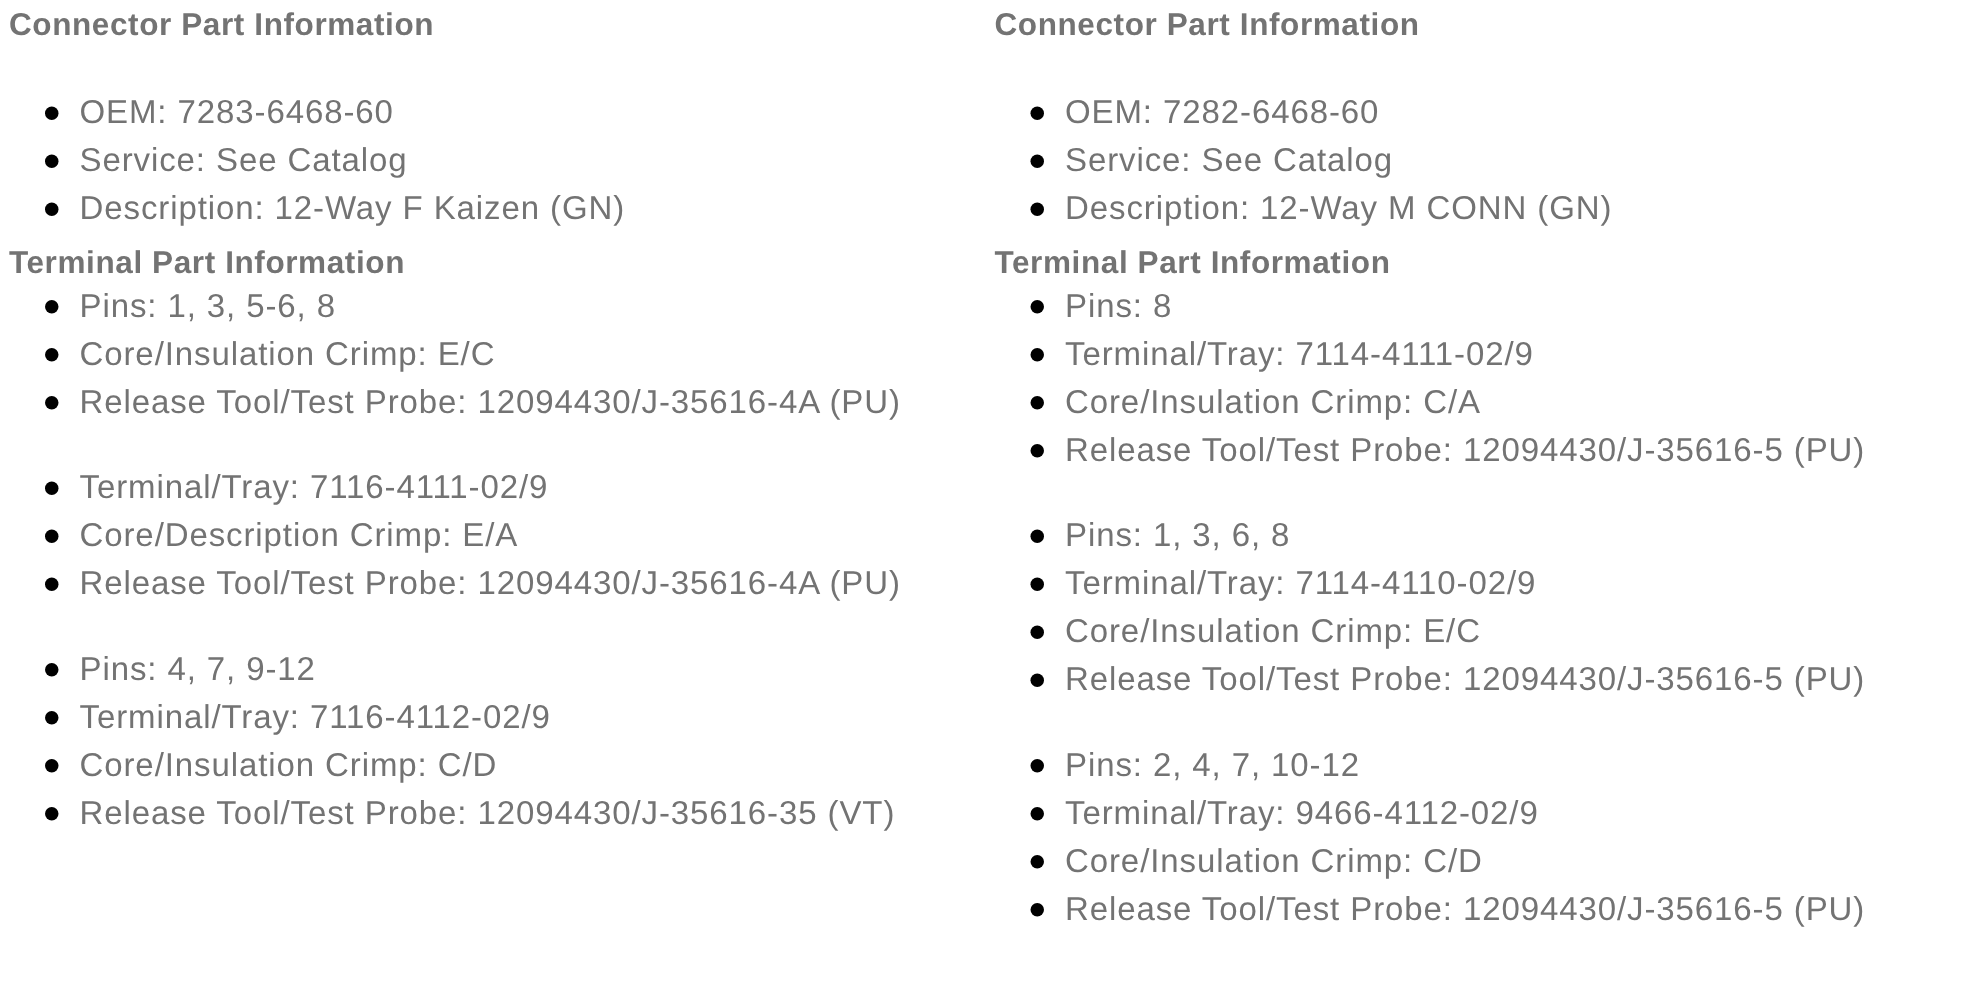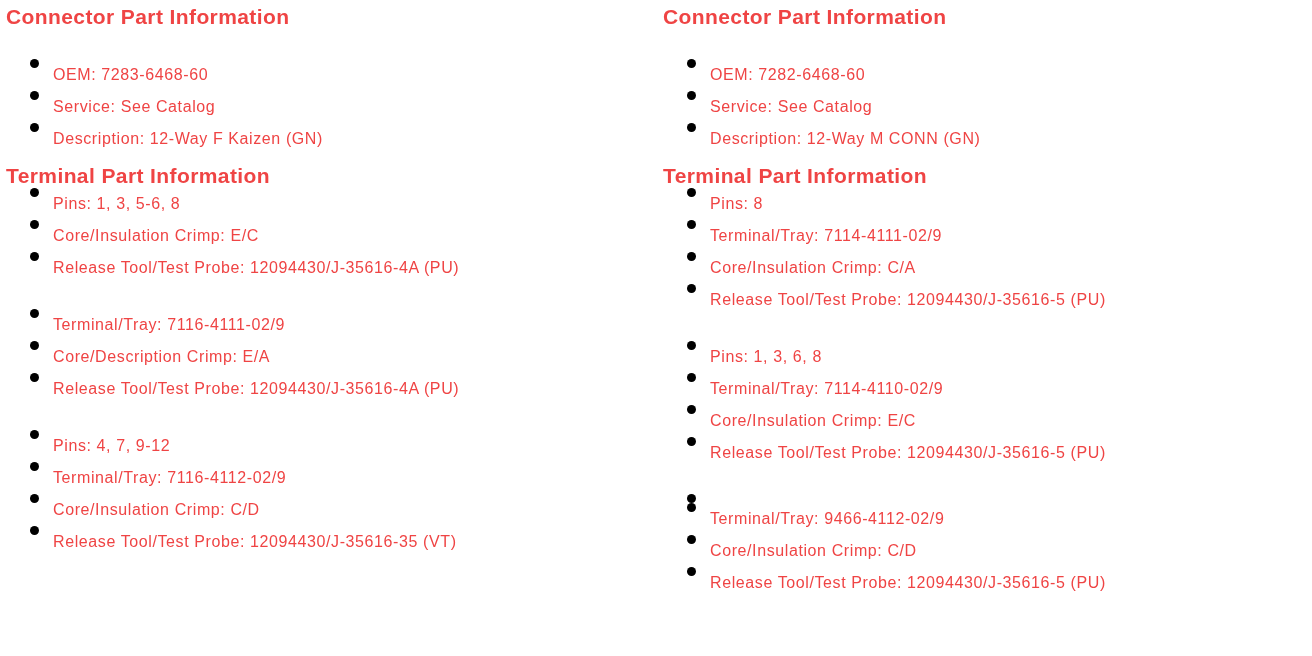--- a/index.html
+++ b/index.html
@@ -10,21 +10,21 @@
     height: 656px;
     overflow: hidden;
   }
   .page {
     display: grid;
     grid-template-columns: 656px 656px;
     width: 1312px;
     box-sizing: border-box;
     padding-top: 5px;
     font-family: "Liberation Sans", "DejaVu Sans", sans-serif;
-    color: #ef4444;
+    color: #737373;
   }
   .col {
     box-sizing: border-box;
   }
   .col-left  { padding-left: 6px;  padding-right: 4px; }
   .col-right { padding-left: 7px;  padding-right: 4px; }
 
   h2.section-heading {
     margin: 0;
     font-size: 21px;
@@ -38,23 +38,23 @@
     list-style: none;
     margin: 0;
     padding: 0;
   }
   ul.connector-list { margin-top: 30px; }
   ul.group-list-first { }
   ul.group-list { margin-top: 25px; }
 
   ul.info-list li {
     display: flex;
-    align-items: flex-start;
+    align-items: center;
     line-height: 32px;
-    font-size: 16px;
+    font-size: 22px;
     letter-spacing: 0.6px;
     white-space: nowrap;
   }
   .bullet {
     flex: 0 0 auto;
     width: 9px;
     height: 9px;
     border-radius: 50%;
     background: #000000;
     margin-left: 24px;
@@ -190,20 +190,21 @@
       </li>
       <li>
         <span class="bullet"></span>
         <span>Release Tool/Test Probe: 12094430/J-35616-5 (PU)</span>
       </li>
     </ul>
 
     <ul class="info-list group-list">
       <li>
         <span class="bullet"></span>
+        <span>Pins: 2, 4, 7, 10-12</span>
       </li>
       <li>
         <span class="bullet"></span>
         <span>Terminal/Tray: 9466-4112-02/9</span>
       </li>
       <li>
         <span class="bullet"></span>
         <span>Core/Insulation Crimp: C/D</span>
       </li>
       <li>

